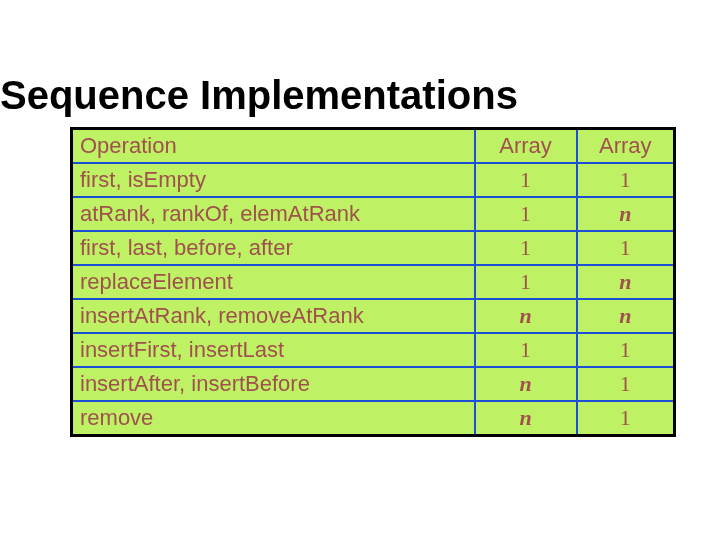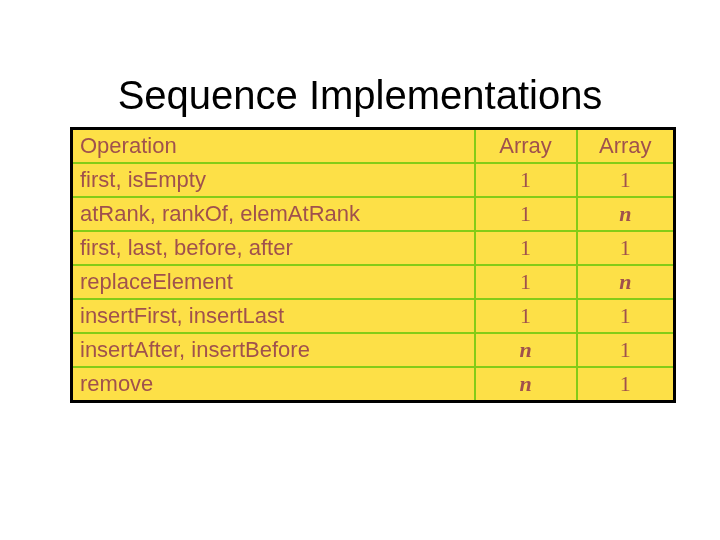--- a/index.html
+++ b/index.html
@@ -12,45 +12,45 @@
     background: #ffffff;
     position: relative;
     overflow: hidden;
     font-family: "Liberation Sans", sans-serif;
   }
   .slide-title {
     position: absolute;
     top: 46px;
     left: 0;
     width: 720px;
-    text-align: center;
+    text-align: left;
     font-size: 40px;
-    font-weight: 400;
+    font-weight: 700;
     color: #000000;
     letter-spacing: 0px;
     line-height: 1.1;
   }
   table.complexity-table {
     position: absolute;
     left: 70px;
     top: 127px;
     width: 603px;
     border-collapse: collapse;
     table-layout: fixed;
     border: 3px solid #000000;
   }
   table.complexity-table th,
   table.complexity-table td {
-    border: 2px solid #84cc16;
+    border: 2px solid #1d4ed8;
     height: 32px;
     padding: 0;
     font-weight: 400;
     font-size: 22px;
     color: #A0514D;
-    background: #fde047;
+    background: #bef264;
     overflow: hidden;
     white-space: nowrap;
   }
   table.complexity-table th.op-col,
   table.complexity-table td.op-col {
     text-align: left;
     padding-left: 7px;
   }
   table.complexity-table th.val-col,
   table.complexity-table td.val-col {
@@ -98,20 +98,25 @@
       <td class="op-col">first, last, before, after</td>
       <td class="val-col">1</td>
       <td class="val-col">1</td>
     </tr>
     <tr>
       <td class="op-col">replaceElement</td>
       <td class="val-col">1</td>
       <td class="val-col nvar">n</td>
     </tr>
     <tr>
+      <td class="op-col">insertAtRank, removeAtRank</td>
+      <td class="val-col nvar">n</td>
+      <td class="val-col nvar">n</td>
+    </tr>
+    <tr>
       <td class="op-col">insertFirst, insertLast</td>
       <td class="val-col">1</td>
       <td class="val-col">1</td>
     </tr>
     <tr>
       <td class="op-col">insertAfter, insertBefore</td>
       <td class="val-col nvar">n</td>
       <td class="val-col">1</td>
     </tr>
     <tr>

